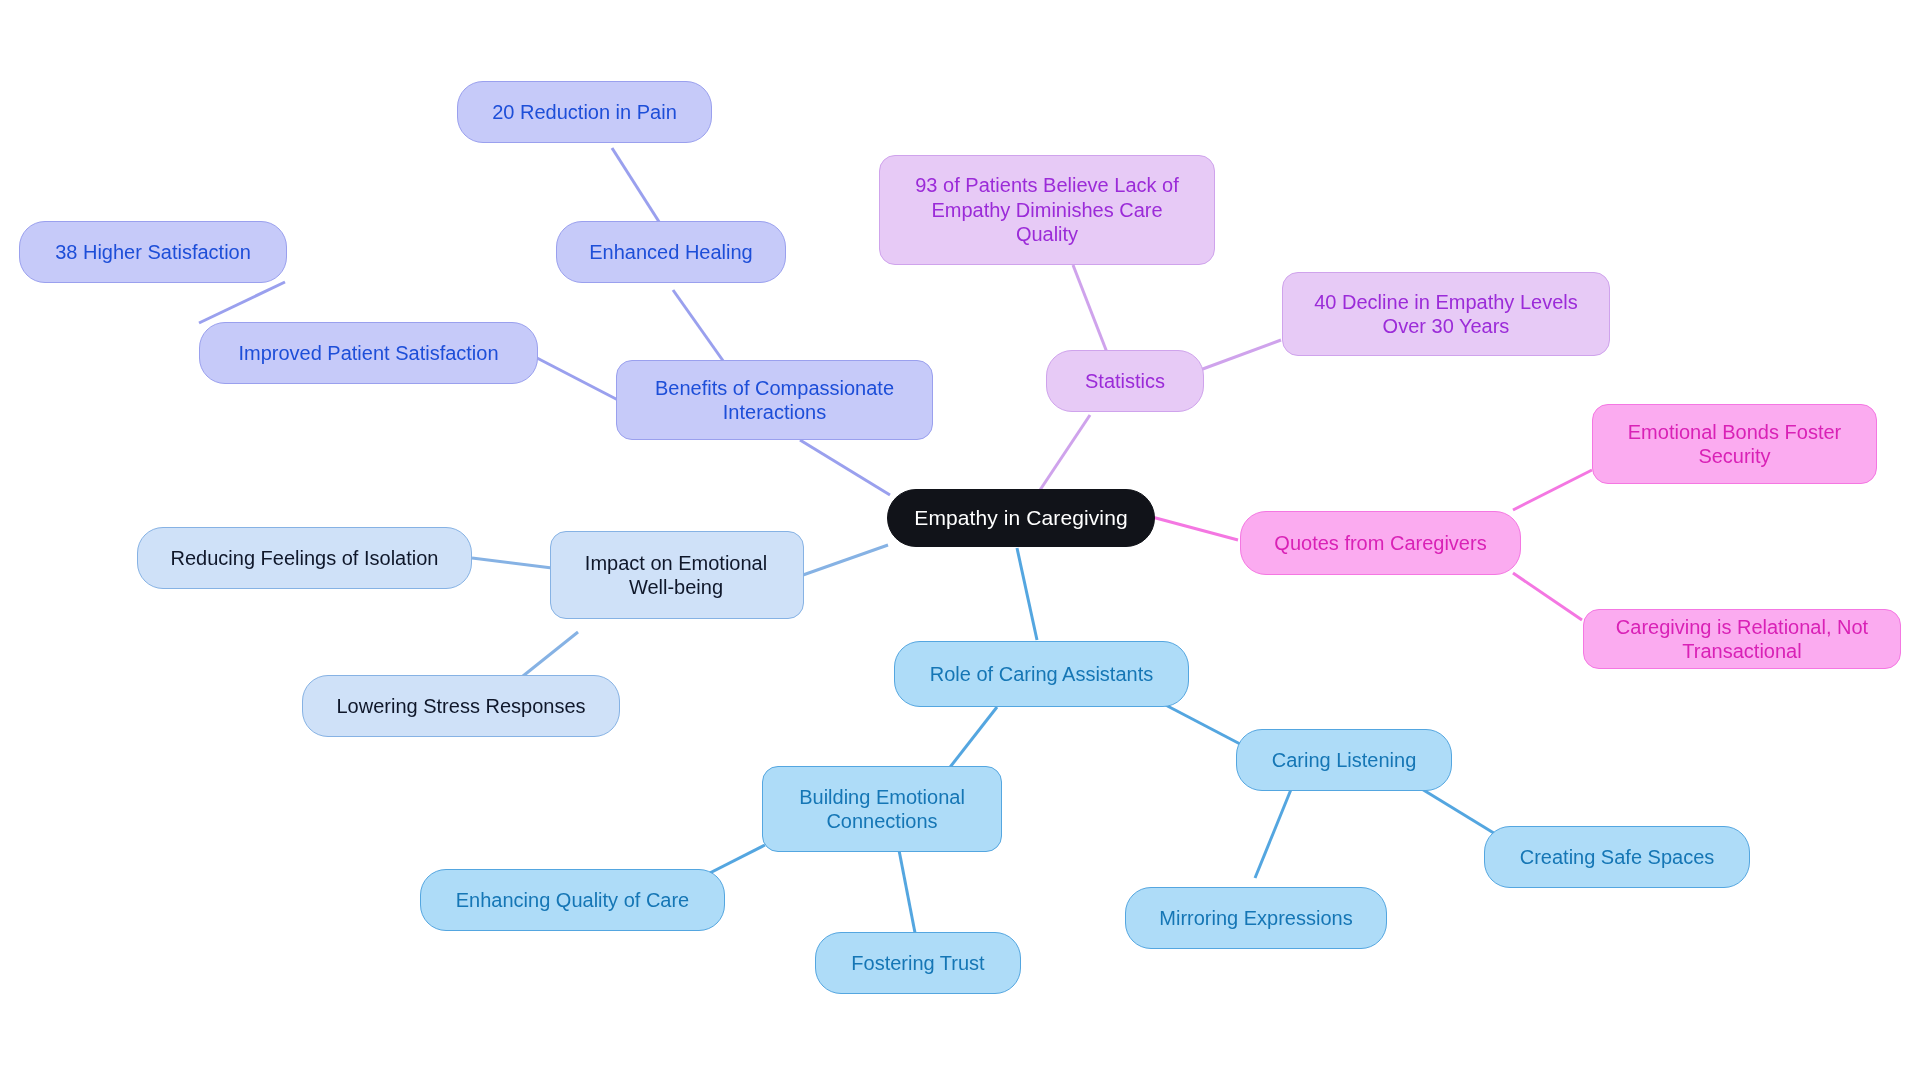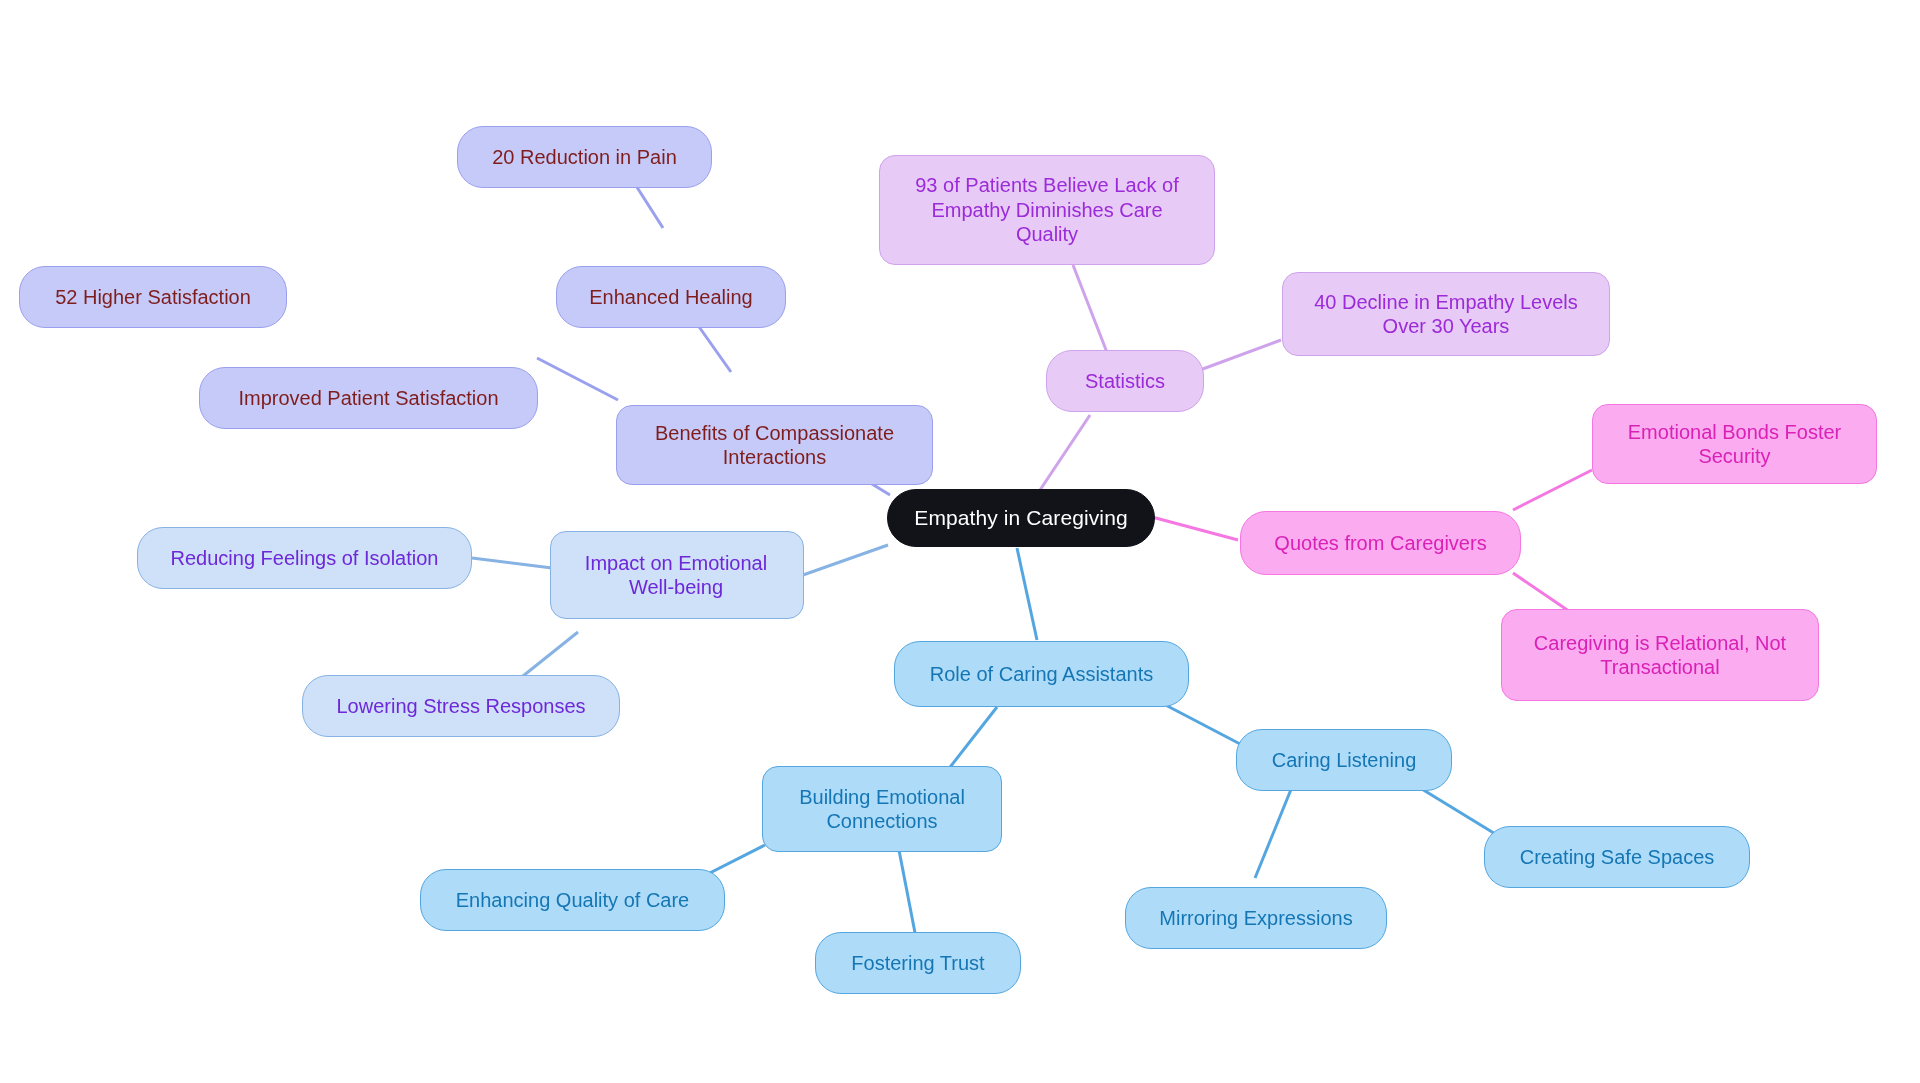--- a/index.html
+++ b/index.html
@@ -46,43 +46,42 @@
     background: #111319;
     border-color: #111319;
     color: #ffffff;
     border-radius: 30px;
     font-size: 21px;
     letter-spacing: 0.1px;
   }
   .node-periwinkle {
     background: #c6caf9;
     border-color: #9aa0ee;
-    color: #7f1d1d;
+    color: #1d4ed8;
     border-radius: 16px;
     font-size: 20px;
-    margin-top: 45px;
   }
   .node-violet {
     background: #e7caf6;
     border-color: #cfa3ec;
     color: #9b2bd8;
     border-radius: 16px;
     font-size: 20px;
   }
   .node-pink {
     background: #fbabf0;
     border-color: #f477e2;
     color: #d921b6;
     border-radius: 16px;
     font-size: 20px;
   }
   .node-paleblue {
     background: #cfe1f8;
     border-color: #86b2e4;
-    color: #6d28d9;
+    color: #0f172a;
     border-radius: 16px;
     font-size: 20px;
   }
   .node-skyblue {
     background: #aedcf8;
     border-color: #54a6e0;
     color: #1576b5;
     border-radius: 16px;
     font-size: 20px;
   }
@@ -124,41 +123,41 @@
     <path d="M 1412 783 L 1497 835" stroke="#54a6e0" stroke-width="3" fill="none"></path>
   </svg>
 
   <div class="node node-root" style="left:887px; top:489px; width:268px; height:58px;">Empathy in Caregiving</div>
 
   <div class="node node-periwinkle" style="left:616px; top:360px; width:317px; height:80px;">Benefits of Compassionate
 Interactions</div>
 
   <div class="node node-periwinkle node-rounded-pill" style="left:199px; top:322px; width:339px; height:62px;">Improved Patient Satisfaction</div>
 
-  <div class="node node-periwinkle node-rounded-pill" style="left:19px; top:221px; width:268px; height:62px;">52 Higher Satisfaction</div>
+  <div class="node node-periwinkle node-rounded-pill" style="left:19px; top:221px; width:268px; height:62px;">38 Higher Satisfaction</div>
 
   <div class="node node-periwinkle node-rounded-pill" style="left:556px; top:221px; width:230px; height:62px;">Enhanced Healing</div>
 
   <div class="node node-periwinkle node-rounded-pill" style="left:457px; top:81px; width:255px; height:62px;">20 Reduction in Pain</div>
 
   <div class="node node-violet node-rounded-pill" style="left:1046px; top:350px; width:158px; height:62px;">Statistics</div>
 
   <div class="node node-violet" style="left:879px; top:155px; width:336px; height:110px;">93 of Patients Believe Lack of
 Empathy Diminishes Care
 Quality</div>
 
   <div class="node node-violet" style="left:1282px; top:272px; width:328px; height:84px;">40 Decline in Empathy Levels
 Over 30 Years</div>
 
   <div class="node node-pink node-rounded-pill" style="left:1240px; top:511px; width:281px; height:64px;">Quotes from Caregivers</div>
 
   <div class="node node-pink" style="left:1592px; top:404px; width:285px; height:80px;">Emotional Bonds Foster
 Security</div>
 
-  <div class="node node-pink" style="left:1501px; top:609px; width:318px; height:92px;">Caregiving is Relational, Not
+  <div class="node node-pink" style="left:1583px; top:609px; width:318px; height:60px;">Caregiving is Relational, Not
 Transactional</div>
 
   <div class="node node-paleblue" style="left:550px; top:531px; width:254px; height:88px;padding-left:8px;">Impact on Emotional
 Well-being</div>
 
   <div class="node node-paleblue node-rounded-pill" style="left:137px; top:527px; width:335px; height:62px;">Reducing Feelings of Isolation</div>
 
   <div class="node node-paleblue node-rounded-pill" style="left:302px; top:675px; width:318px; height:62px;">Lowering Stress Responses</div>
 
   <div class="node node-skyblue node-rounded-pill" style="left:894px; top:641px; width:295px; height:66px;">Role of Caring Assistants</div>

